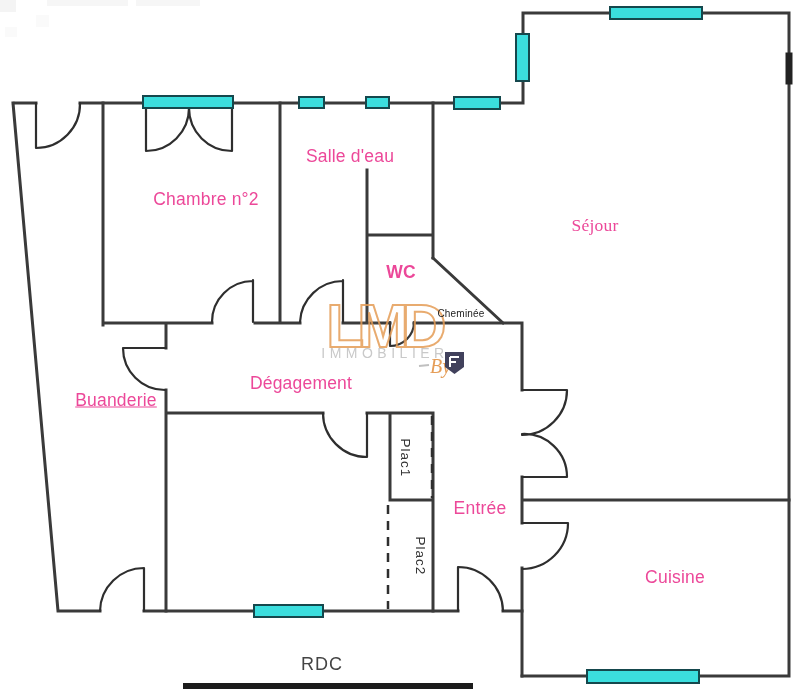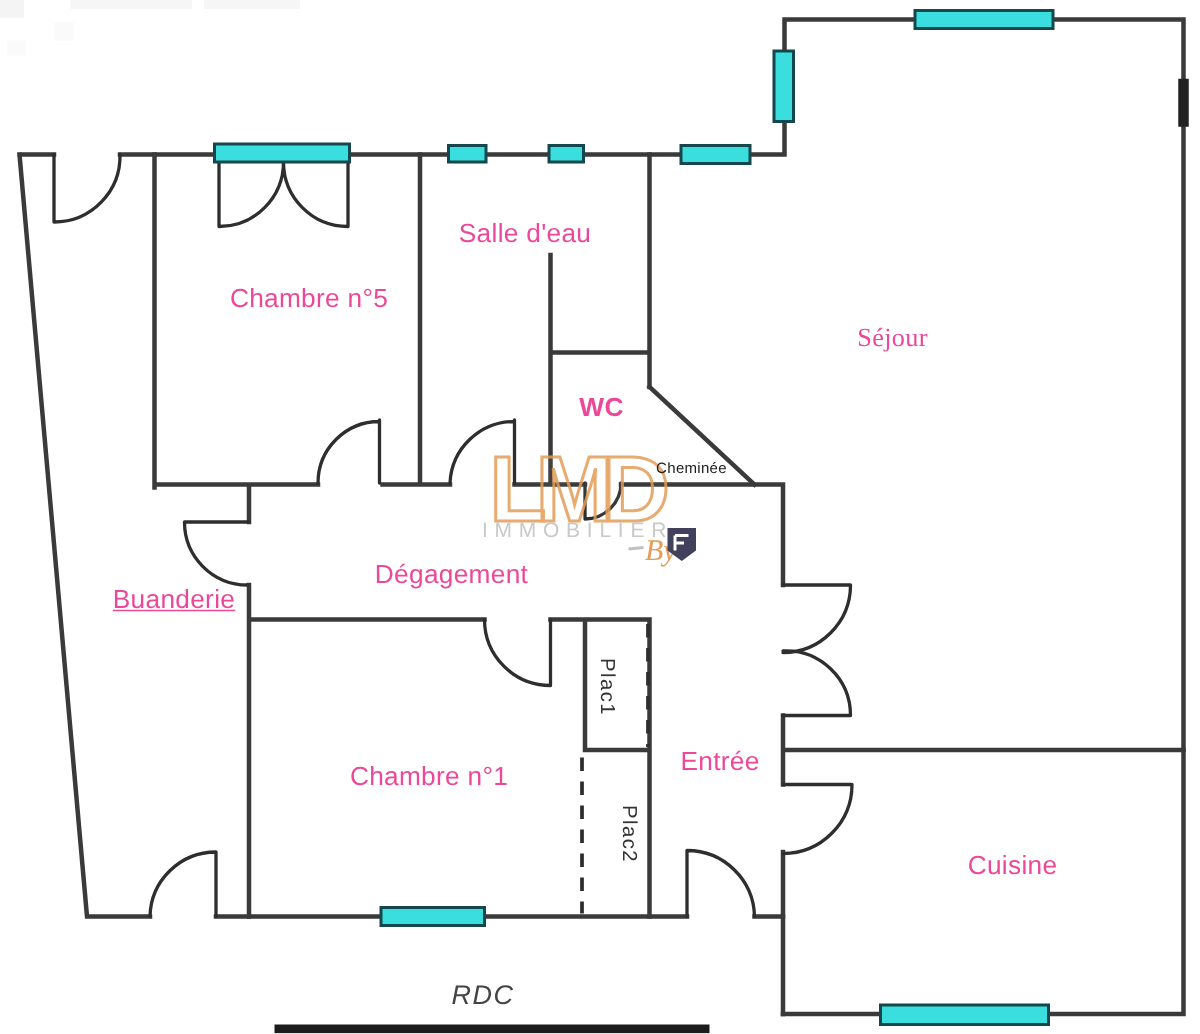--- a/index.html
+++ b/index.html
@@ -3,21 +3,21 @@
 <meta charset="utf-8">
 <style>
   html,body{margin:0;padding:0;background:#ffffff;}
   #stage{position:relative;width:800px;height:689px;background:#ffffff;overflow:hidden;
          font-family:"Liberation Sans","DejaVu Sans",sans-serif;}
   #plan-svg{position:absolute;left:0;top:0;}
   .room-label{position:absolute;transform:translate(-50%,-50%);font-size:17.5px;color:#ec4899;
               white-space:nowrap;letter-spacing:.2px;}
   .small-label{font-size:10px;color:#222;}
   .vert-label{writing-mode:vertical-rl;font-size:13.5px;color:#333;letter-spacing:1px;}
-  .floor-label{font-size:18px;color:#444;letter-spacing:1px;font-style:italic;}
+  .floor-label{font-size:18px;color:#444;letter-spacing:1px;}
 </style>
 </head>
 <body>
 
 <div id="stage">
 
   <svg id="plan-svg" width="800" height="689" viewBox="0 0 800 689">
 
     <g>
       <rect x="0" y="0" width="16" height="12" fill="#f4f4f4"></rect>
@@ -107,27 +107,26 @@
       <text x="385" y="358" text-anchor="middle" font-family="Liberation Sans, DejaVu Sans, sans-serif" font-size="14" letter-spacing="4.5" fill="#c9c9c9">IMMOBILIER</text>
       <line x1="419" y1="366" x2="429" y2="365" stroke="#c0c0c0" stroke-width="2"></line>
       <text x="430" y="373" font-family="Liberation Serif, DejaVu Serif, serif" font-size="20" font-style="italic" fill="#e59d57">By</text>
       <g>
         <path d="M445 352 h19 v15 l-9.5 7 l-9.5 -7 z" fill="#41415c"></path>
         <path d="M450 357 h9 M450 357 v10 M450 362 h6" stroke="#ffffff" stroke-width="2" fill="none"></path>
       </g>
     </g>
   </svg>
 
-  <span class="room-label" style="left:206px;top:199px;">Chambre n°5</span>
+  <span class="room-label" style="left:206px;top:199px;">Chambre n°2</span>
   <span class="room-label" style="left:350px;top:156px;">Salle d'eau</span>
   <span class="room-label" style="left:401px;top:272px;font-weight:bold;">WC</span>
   <span class="room-label" style="left:595px;top:225px;font-family:Liberation Serif, serif;">Séjour</span>
   <span class="room-label" style="left:301px;top:383px;">Dégagement</span>
   <span class="room-label" style="left:116px;top:400px;text-decoration:underline;">Buanderie</span>
-  <span class="room-label" style="left:286px;top:518px;">Chambre n°1</span>
   <span class="room-label" style="left:480px;top:508px;">Entrée</span>
   <span class="room-label" style="left:675px;top:577px;">Cuisine</span>
 
   <span class="room-label small-label" style="left:461px;top:313px;">Cheminée</span>
   <span class="room-label vert-label" style="left:405px;top:458px;">Plac1</span>
   <span class="room-label vert-label" style="left:420px;top:556px;">Plac2</span>
   <span class="room-label floor-label" style="left:322px;top:664px;">RDC</span>
 </div>
 
 </body></html>

